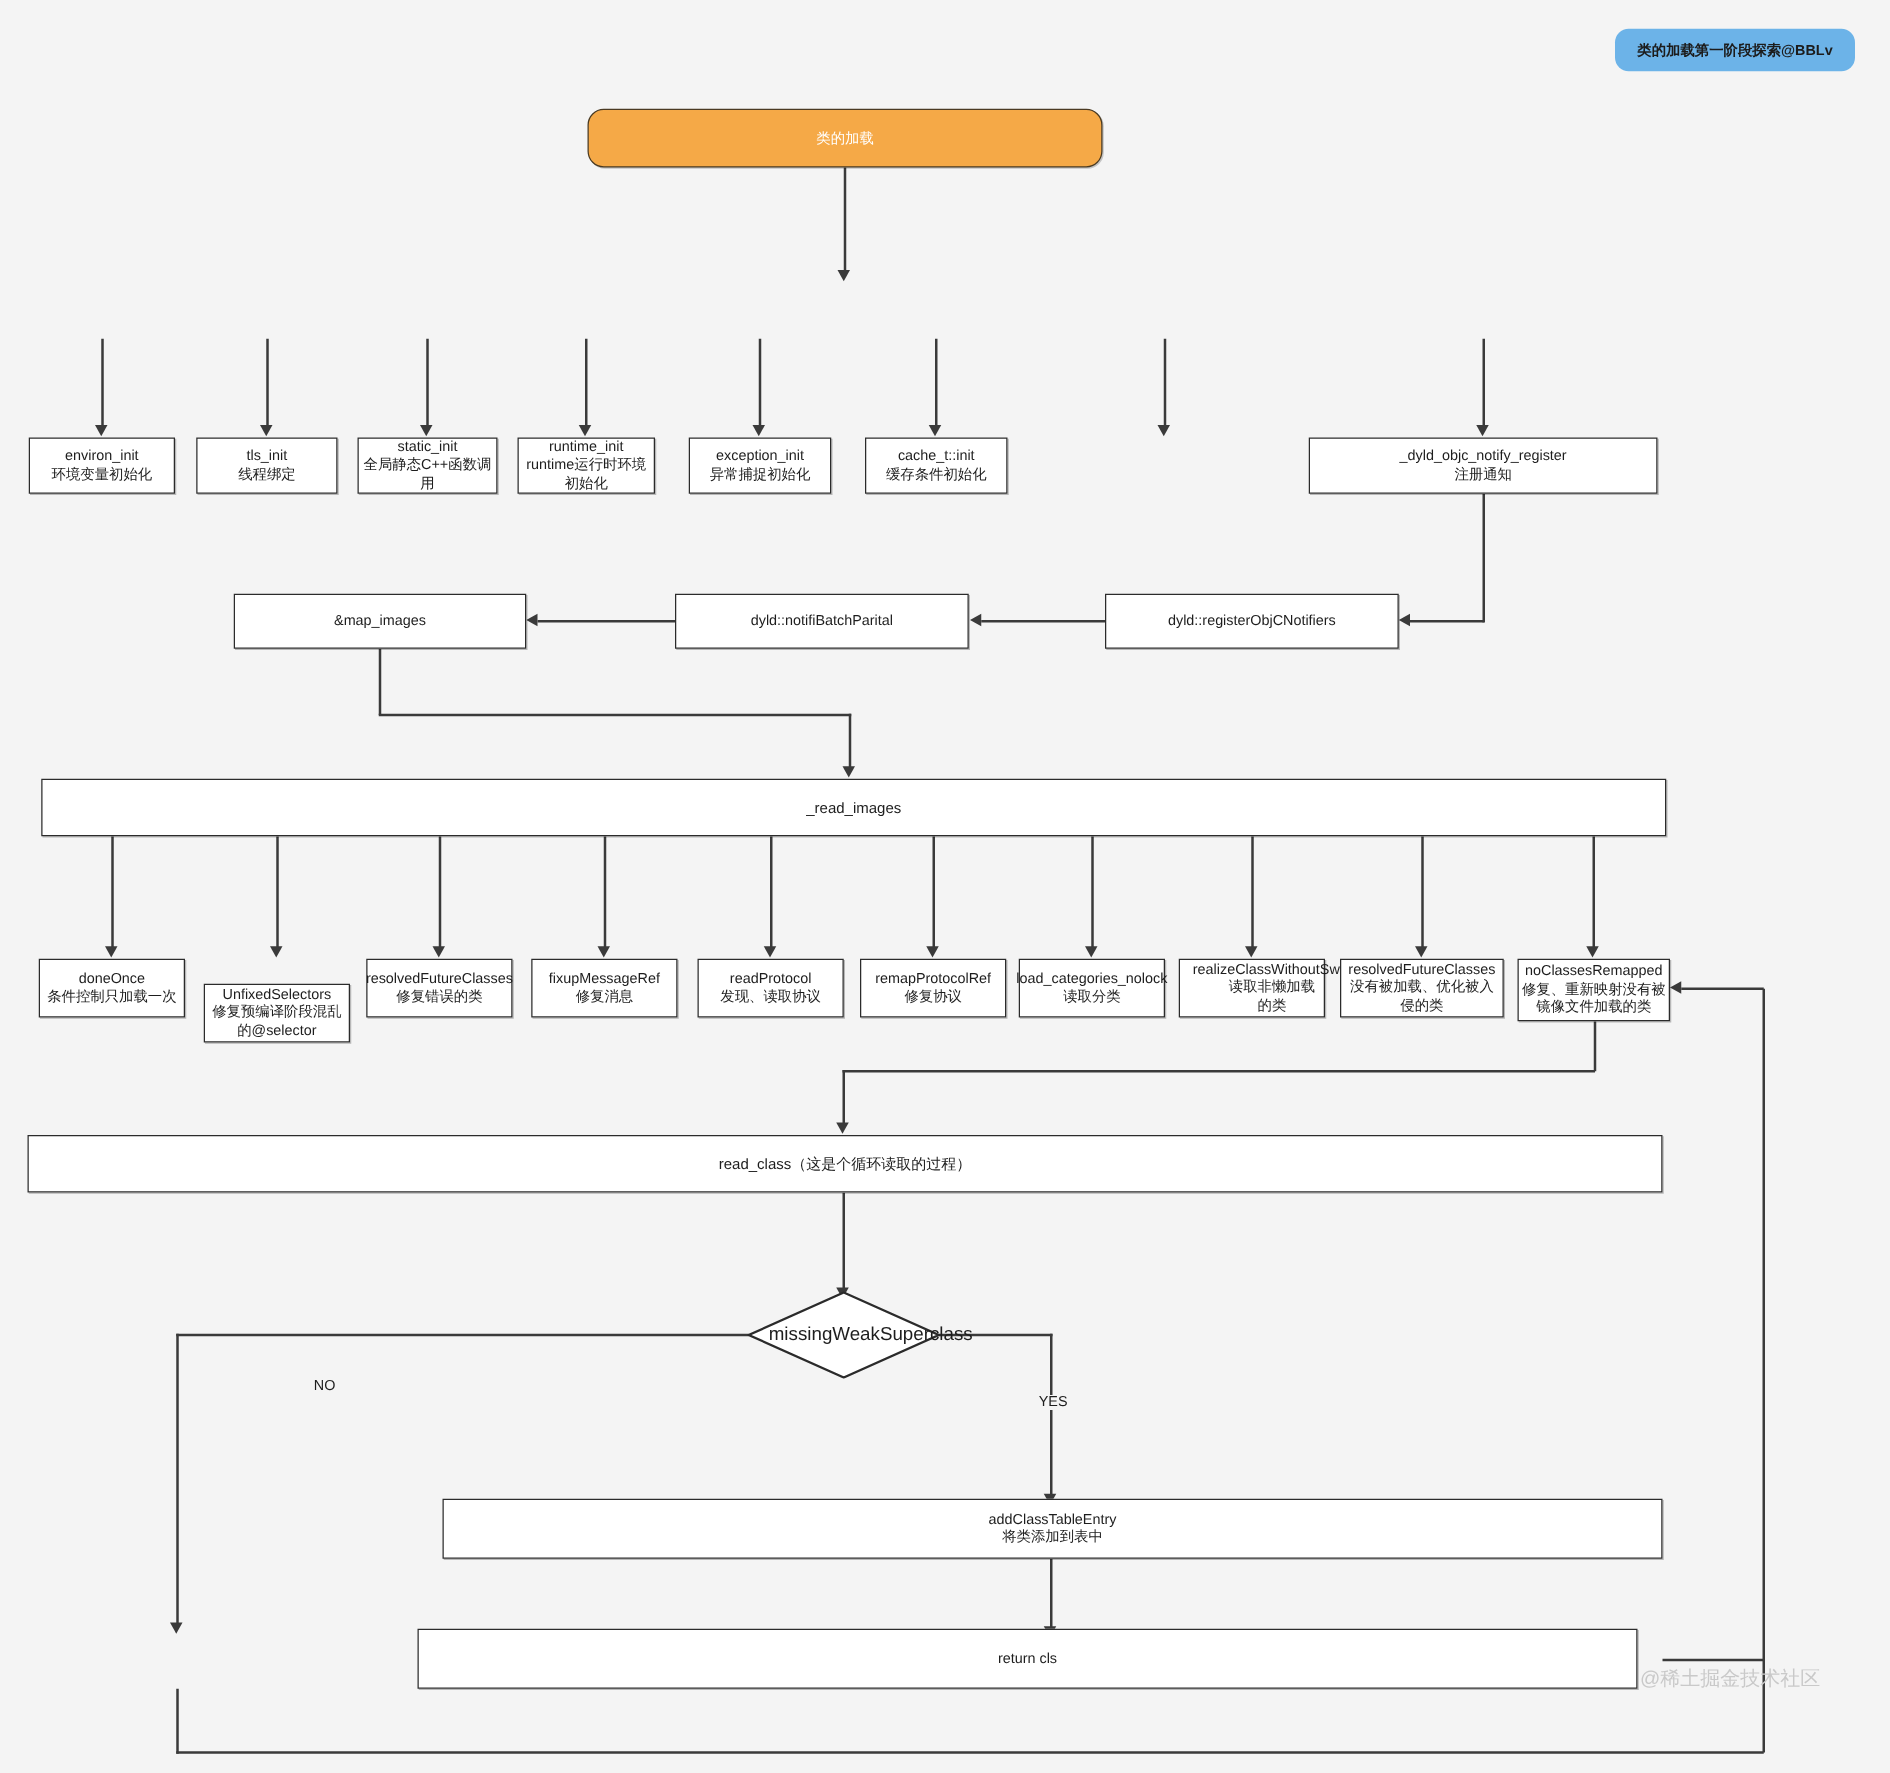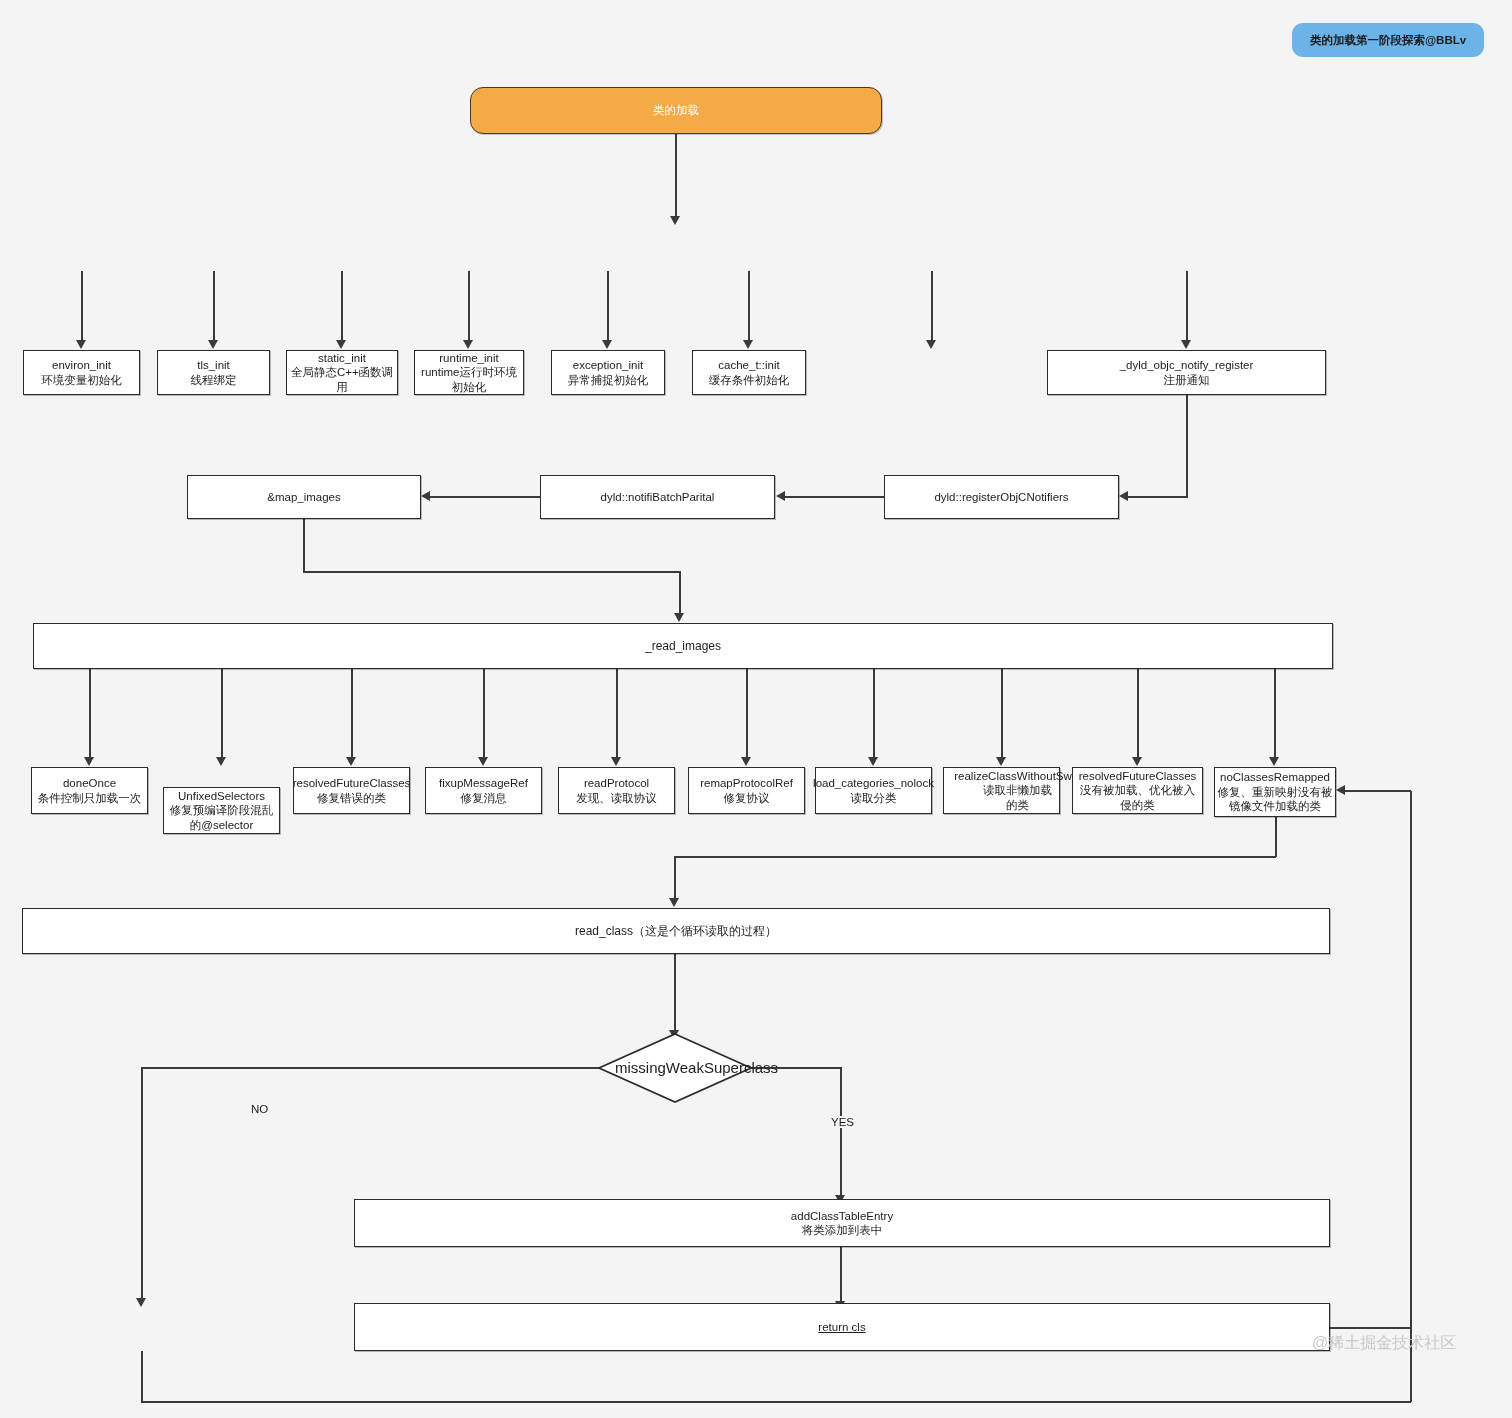--- a/index.html
+++ b/index.html
@@ -280,21 +280,21 @@
   <div class="edge-label" style="left:828px;top:1116px;">YES</div>
 
   <div class="node" style="left:354px;top:1199px;width:976px;height:48px;">
     <span class="ln">addClassTableEntry</span>
     <span class="ln">将类添加到表中</span>
   </div>
 
   <div class="ln-v" style="left:840px;top:1247px;height:56px;"></div>
   <div class="arrow down" style="left:835px;top:1301px;"></div>
 
-  <div class="node" style="left:354px;top:1303px;width:976px;height:48px;text-decoration:underline;">
+  <div class="node" style="left:334px;top:1303px;width:976px;height:48px;">
     <span class="ln">return cls</span>
   </div>
 
   <div class="ln-v" style="left:141px;top:1351px;height:52px;"></div>
   <div class="ln-h" style="left:141px;top:1401px;width:1270px;"></div>
 
   <div class="ln-h" style="left:1330px;top:1327px;width:81px;"></div>
   <div class="ln-v" style="left:1410px;top:791px;height:611px;"></div>
   <div class="ln-h" style="left:1345px;top:790px;width:66px;"></div>
   <div class="arrow left" style="left:1336px;top:785px;"></div>

